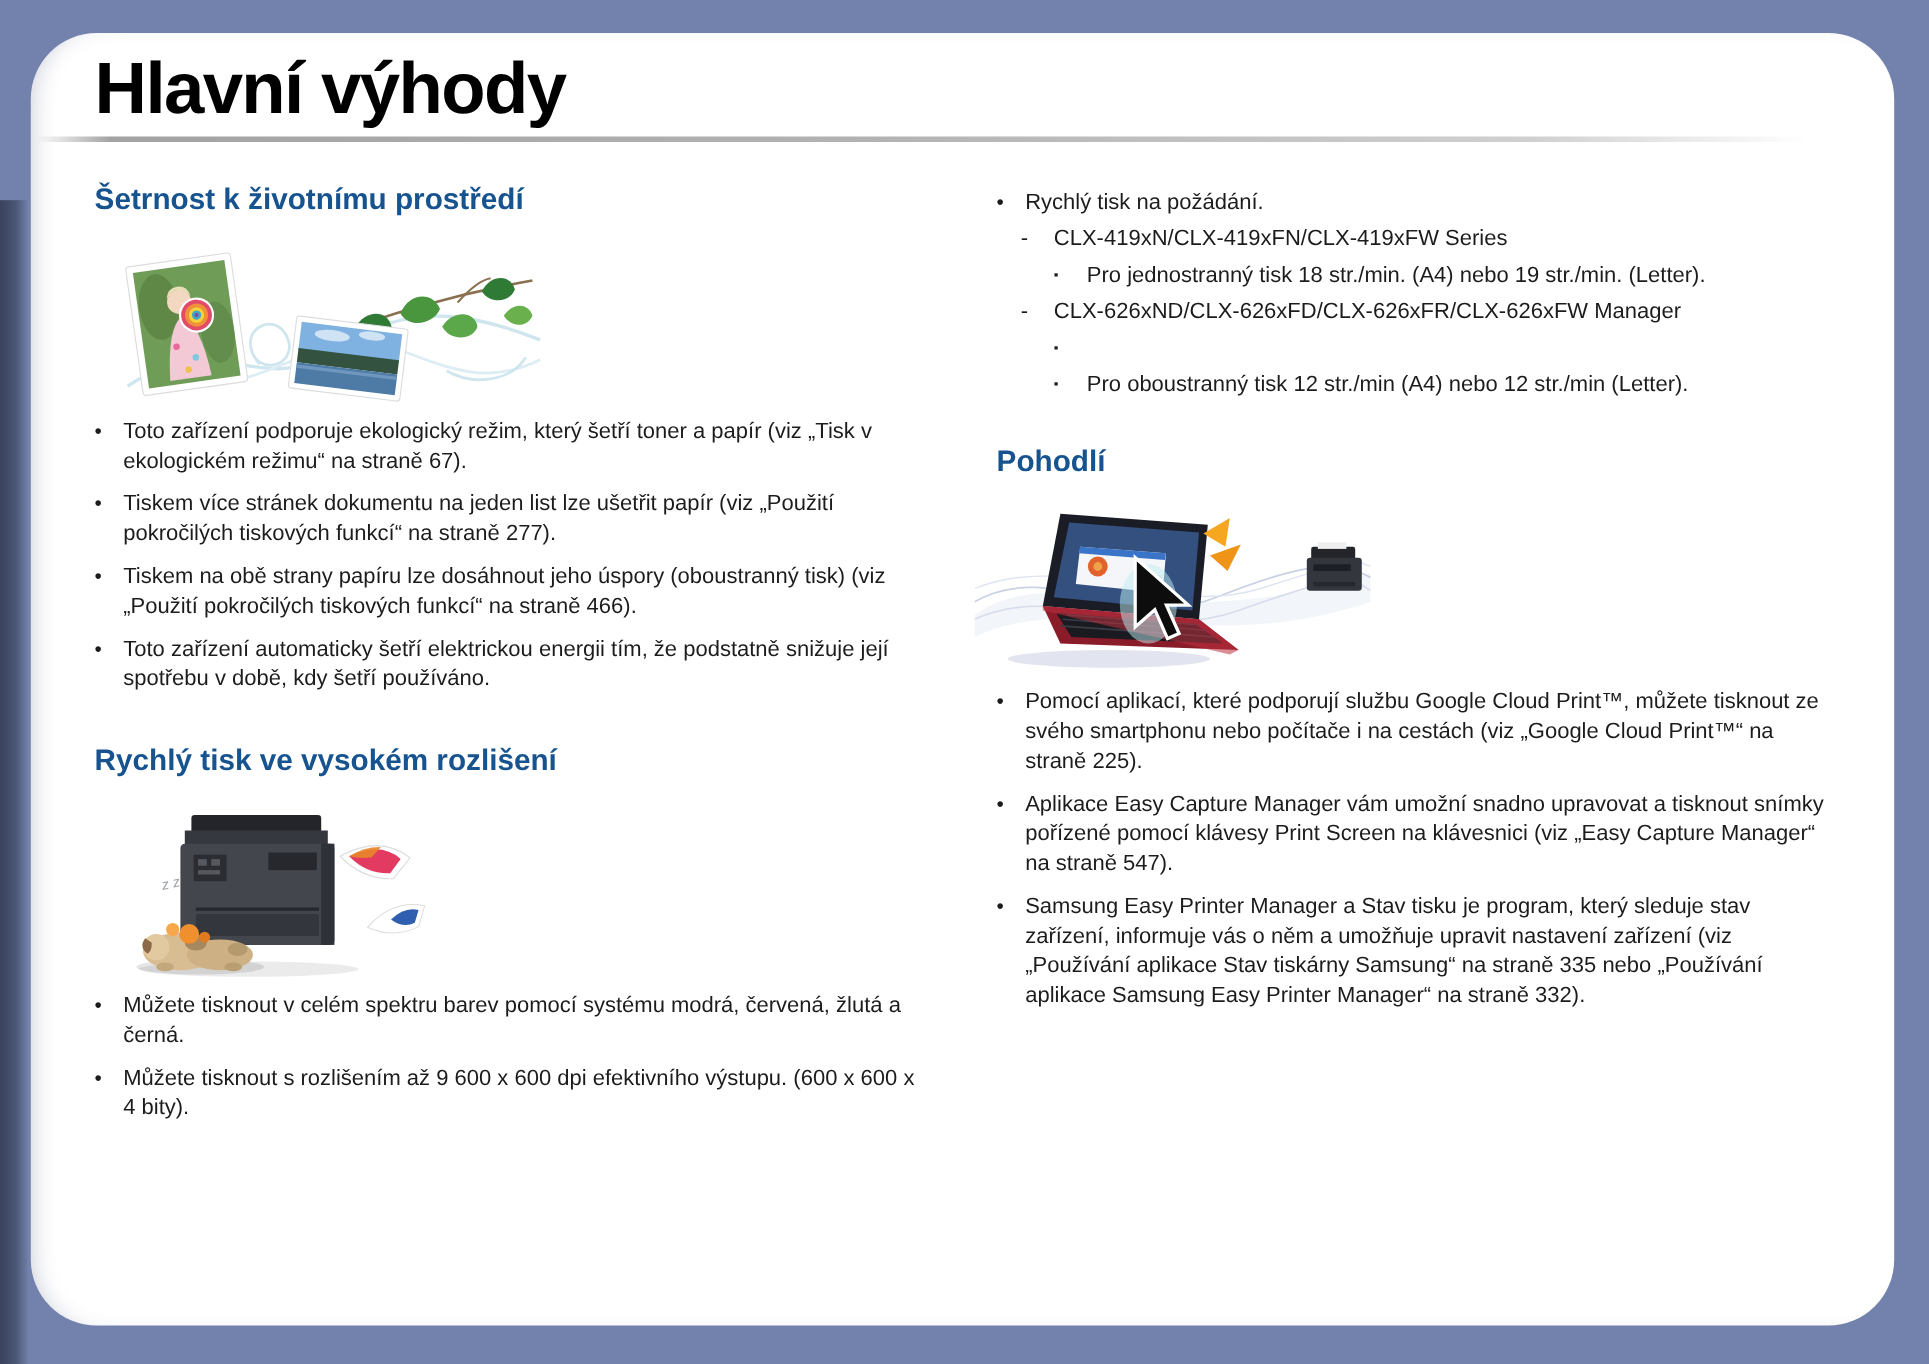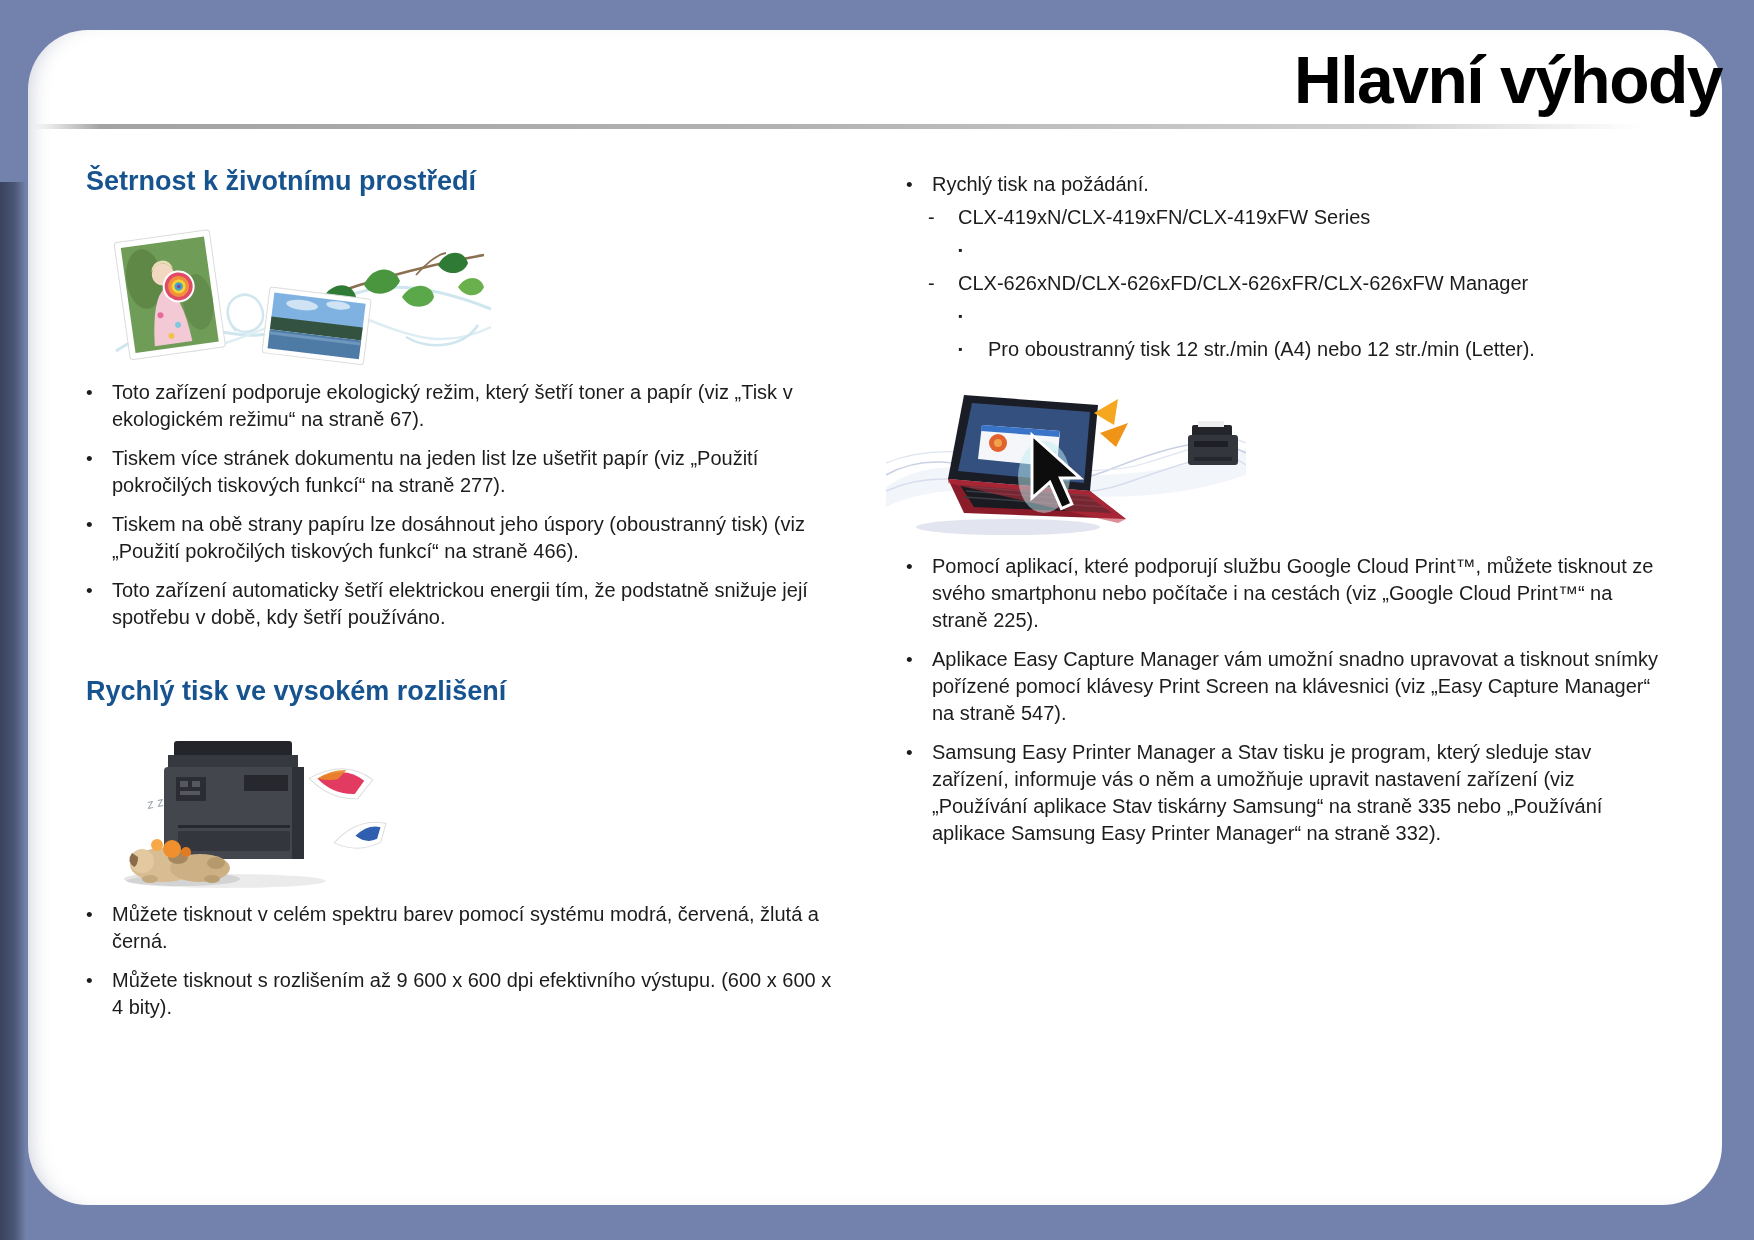--- a/index.html
+++ b/index.html
@@ -3,21 +3,21 @@
 <meta charset="utf-8">
 <style>
   html,body{margin:0;padding:0;}
   body{font-family:"Liberation Sans", sans-serif;}
   .canvas{position:relative;width:1754px;height:1240px;background:#7382ad;overflow:hidden;}
   .left-strip{position:absolute;left:0;top:182px;width:26px;height:1058px;
     background:linear-gradient(90deg,#39425e 0%,#4a5674 55%,rgba(74,86,116,0) 100%);}
   .page{position:absolute;left:28px;top:30px;width:1694px;height:1175px;background:#ffffff;
     border-radius:60px;box-shadow:inset 14px 0 20px -12px rgba(90,100,135,.30);}
   h1.title{margin:0;padding:16px 0 0 58px;font-size:66px;line-height:1.05;font-weight:bold;
-    letter-spacing:-1.5px;color:#000;text-align:right;}
+    letter-spacing:-1.5px;color:#000;}
   .divider{height:5px;margin:9px 30px 0 6px;border-radius:3px;filter:blur(.6px);
     background:linear-gradient(90deg,rgba(160,160,160,0) 0%,#a3a3a3 4%,#b2b2b2 45%,#d0d0d0 82%,rgba(235,235,235,0) 97%);}
   .columns{display:flex;padding:0 30px 0 58px;}
   .col-left{width:760px;margin-right:34px;}
   .col-right{width:785px;padding-left:26px;box-sizing:border-box;}
   h2.sec{margin:0;font-size:27px;line-height:32px;font-weight:bold;color:#17548f;}
   .col-left h2.first{margin-top:36px;}
   .col-left h2.second{margin-top:44px;}
   .col-right h2.conv{margin-top:40px;}
   .illu{display:block;}
@@ -175,34 +175,36 @@
           <div class="li tight">
             <span class="mk dot">•</span>
             <span class="tx">Rychlý tisk na požádání.</span>
           </div>
           <div class="li tight lvl2">
             <span class="mk">-</span>
             <span class="tx">CLX-419xN/CLX-419xFN/CLX-419xFW Series</span>
           </div>
           <div class="li tight lvl3">
             <span class="mk">▪</span>
+            <span class="tx">Pro jednostranný tisk 18 str./min. (A4) nebo 19 str./min. (Letter).</span>
           </div>
           <div class="li tight lvl2">
             <span class="mk">-</span>
             <span class="tx">CLX-626xND/CLX-626xFD/CLX-626xFR/CLX-626xFW Manager</span>
           </div>
           <div class="li tight lvl3">
             <span class="mk">▪</span>
           </div>
           <div class="li tight lvl3">
             <span class="mk">▪</span>
             <span class="tx">Pro oboustranný tisk 12 str./min (A4) nebo 12 str./min (Letter).</span>
           </div>
         </div>
 
+        <h2 class="sec conv">Pohodlí</h2>
 
         <svg class="illu laptop" width="360" height="150" viewBox="0 0 360 150">
           <path d="M0 96 C 80 42, 160 122, 360 58 L 360 84 C 210 136, 90 72, 0 116 Z" fill="#eef1f8" opacity=".75"></path>
           <path d="M0 84 C 70 44, 140 112, 220 80 S 330 46, 360 62" stroke="#c9d1e4" stroke-width="1.6" fill="none"></path>
           <path d="M0 100 C 80 64, 150 124, 240 92 S 340 60, 360 74" stroke="#d7dded" stroke-width="1.4" fill="none"></path>
           <path d="M0 72 C 90 36, 170 100, 260 72 S 340 44, 360 52" stroke="#dfe4f1" stroke-width="1.2" fill="none"></path>
           <g transform="translate(302,30)">
             <rect x="4" y="4" width="40" height="12" rx="2" fill="#23252a"></rect>
             <rect x="10" y="0" width="26" height="6" fill="#eeeeee"></rect>
             <rect x="0" y="14" width="50" height="30" rx="3" fill="#33363d"></rect>

